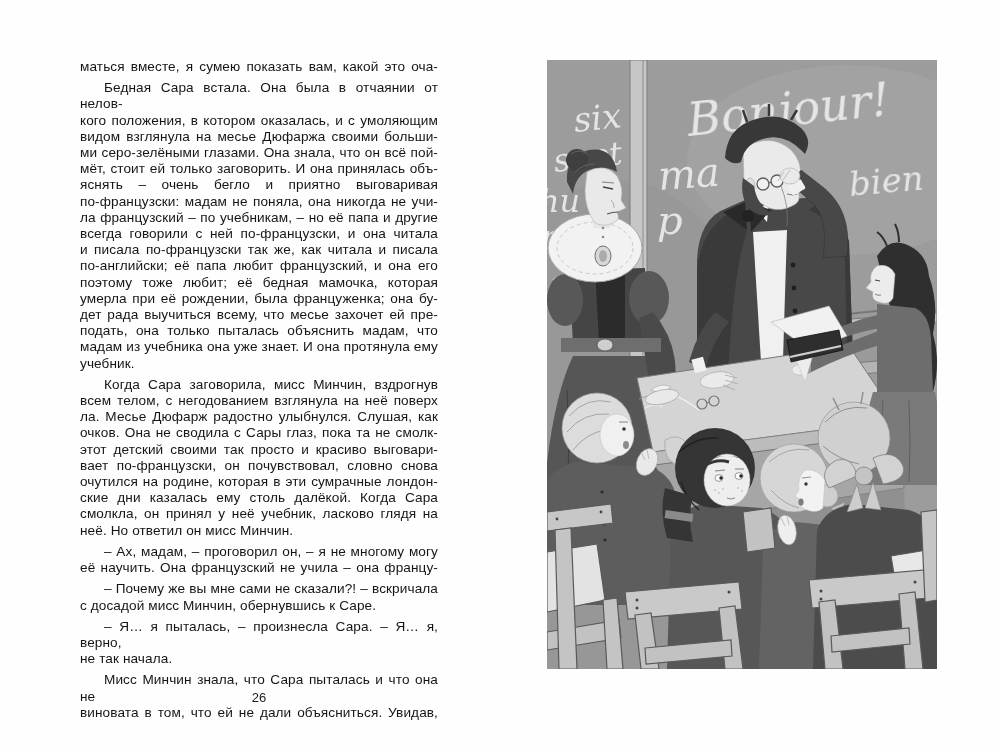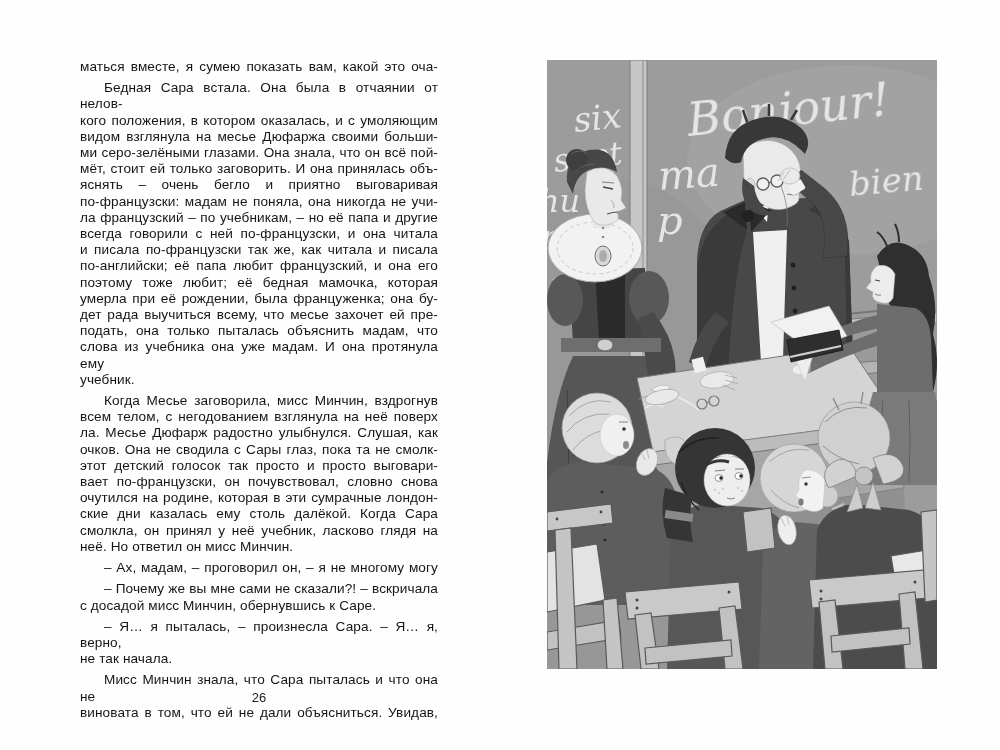--- a/index.html
+++ b/index.html
@@ -46,37 +46,38 @@
           <div class="line l-just">яснять – очень бегло и приятно выговаривая</div>
           <div class="line l-just">по-французски: мадам не поняла, она никогда не учи-</div>
           <div class="line l-just">ла французский – по учебникам, – но её папа и другие</div>
           <div class="line l-just">всегда говорили с ней по-французски, и она читала</div>
           <div class="line l-just">и писала по-французски так же, как читала и писала</div>
           <div class="line l-just">по-английски; её папа любит французский, и она его</div>
           <div class="line l-just">поэтому тоже любит; её бедная мамочка, которая</div>
           <div class="line l-just">умерла при её рождении, была француженка; она бу-</div>
           <div class="line l-just">дет рада выучиться всему, что месье захочет ей пре-</div>
           <div class="line l-just">подать, она только пыталась объяснить мадам, что</div>
-          <div class="line l-just">слова из учебника она уже мадам. И она протянула ему</div>
+          <div class="line l-just">мадам из учебника она уже знает. И она протянула ему</div>
           <div class="line l-left">учебник.</div>
         </div>
         <div class="para">
-          <div class="line l-just ind">Когда Месье заговорила, мисс Минчин, вздрогнув</div>
+          <div class="line l-just ind">Когда Сара заговорила, мисс Минчин, вздрогнув</div>
           <div class="line l-just">всем телом, с негодованием взглянула на неё поверх</div>
           <div class="line l-just">ла. Месье Дюфарж радостно улыбнулся. Слушая, как</div>
           <div class="line l-just">очков. Она не сводила с Сары глаз, пока та не смолк-</div>
-          <div class="line l-just">этот детский голосок так просто и просто выговари-</div>
+          <div class="line l-just">этот детский своими так просто и красиво выговари-</div>
           <div class="line l-just">вает по-французски, он почувствовал, словно снова</div>
           <div class="line l-just">очутился на родине, которая в эти сумрачные лондон-</div>
           <div class="line l-just">ские дни казалась ему столь далёкой. Когда Сара</div>
           <div class="line l-just">смолкла, он принял у неё учебник, ласково глядя на</div>
           <div class="line l-left">неё. Но ответил он мисс Минчин.</div>
         </div>
         <div class="para">
           <div class="line l-just ind">– Ах, мадам, – проговорил он, – я не многому могу</div>
+          <div class="line l-just">её научить. Она французский не учила – она францу-</div>
         </div>
         <div class="para">
           <div class="line l-just ind">– Почему же вы мне сами не сказали?! – вскричала</div>
           <div class="line l-left">с досадой мисс Минчин, обернувшись к Саре.</div>
         </div>
         <div class="para">
           <div class="line l-just ind">– Я… я пыталась, – произнесла Сара. – Я… я, верно,</div>
           <div class="line l-left">не так начала.</div>
         </div>
         <div class="para">

